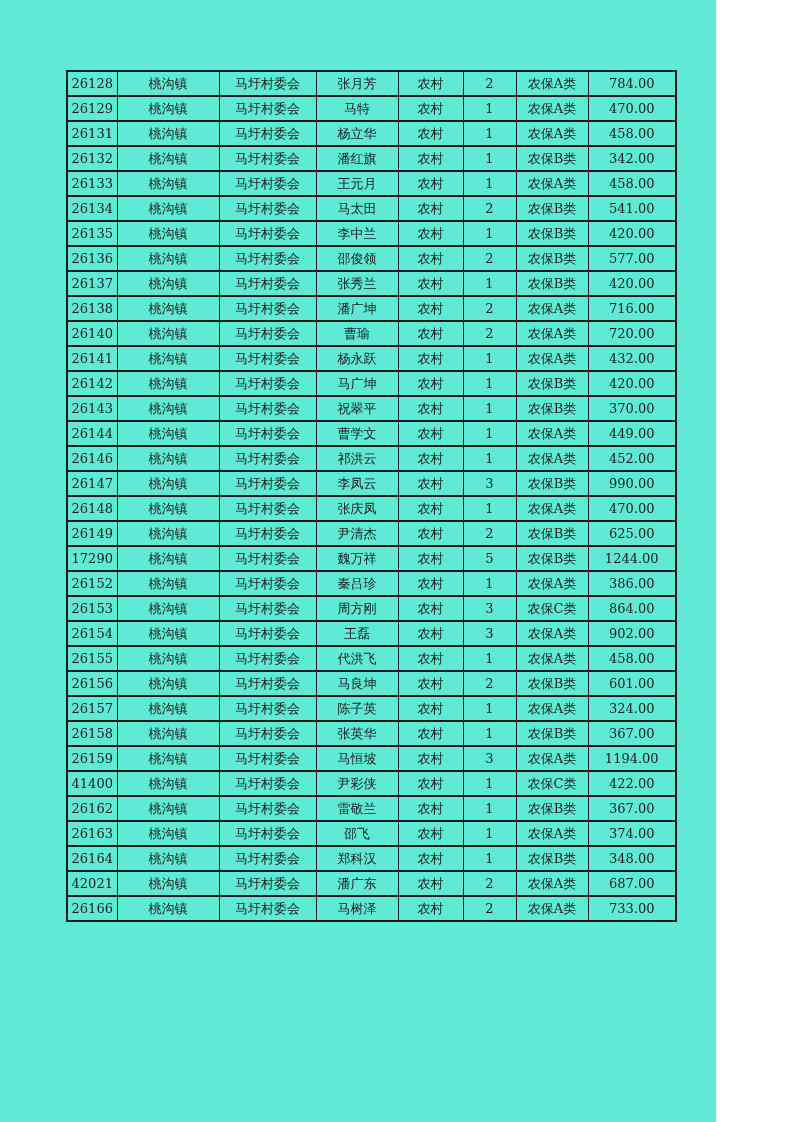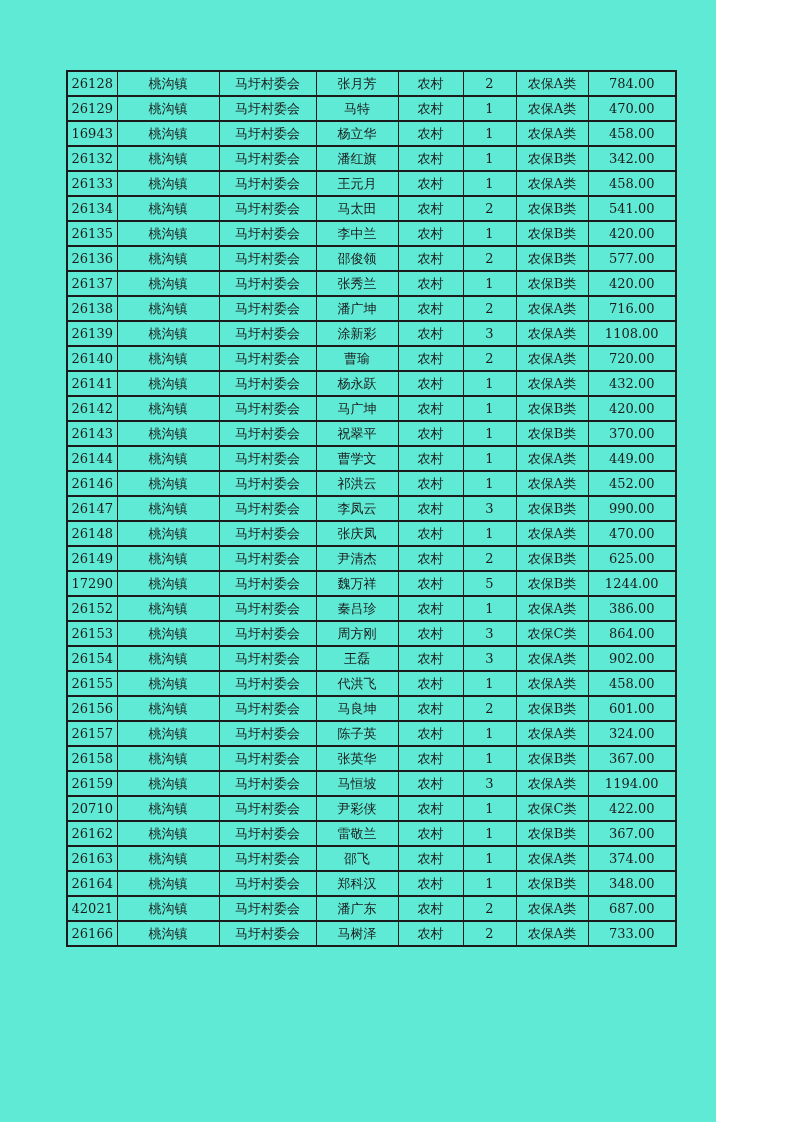--- a/index.html
+++ b/index.html
@@ -76,21 +76,21 @@
           <td>26129</td>
           <td>桃沟镇</td>
           <td>马圩村委会</td>
           <td>马特</td>
           <td>农村</td>
           <td>1</td>
           <td>农保A类</td>
           <td>470.00</td>
         </tr>
         <tr>
-          <td>16943</td>
+          <td>26131</td>
           <td>桃沟镇</td>
           <td>马圩村委会</td>
           <td>杨立华</td>
           <td>农村</td>
           <td>1</td>
           <td>农保A类</td>
           <td>458.00</td>
         </tr>
         <tr>
           <td>26132</td>
@@ -154,30 +154,20 @@
         </tr>
         <tr>
           <td>26138</td>
           <td>桃沟镇</td>
           <td>马圩村委会</td>
           <td>潘广坤</td>
           <td>农村</td>
           <td>2</td>
           <td>农保A类</td>
           <td>716.00</td>
-        </tr>
-        <tr>
-          <td>26139</td>
-          <td>桃沟镇</td>
-          <td>马圩村委会</td>
-          <td>涂新彩</td>
-          <td>农村</td>
-          <td>3</td>
-          <td>农保A类</td>
-          <td>1108.00</td>
         </tr>
         <tr>
           <td>26140</td>
           <td>桃沟镇</td>
           <td>马圩村委会</td>
           <td>曹瑜</td>
           <td>农村</td>
           <td>2</td>
           <td>农保A类</td>
           <td>720.00</td>
@@ -346,21 +336,21 @@
           <td>26159</td>
           <td>桃沟镇</td>
           <td>马圩村委会</td>
           <td>马恒坡</td>
           <td>农村</td>
           <td>3</td>
           <td>农保A类</td>
           <td>1194.00</td>
         </tr>
         <tr>
-          <td>20710</td>
+          <td>41400</td>
           <td>桃沟镇</td>
           <td>马圩村委会</td>
           <td>尹彩侠</td>
           <td>农村</td>
           <td>1</td>
           <td>农保C类</td>
           <td>422.00</td>
         </tr>
         <tr>
           <td>26162</td>

